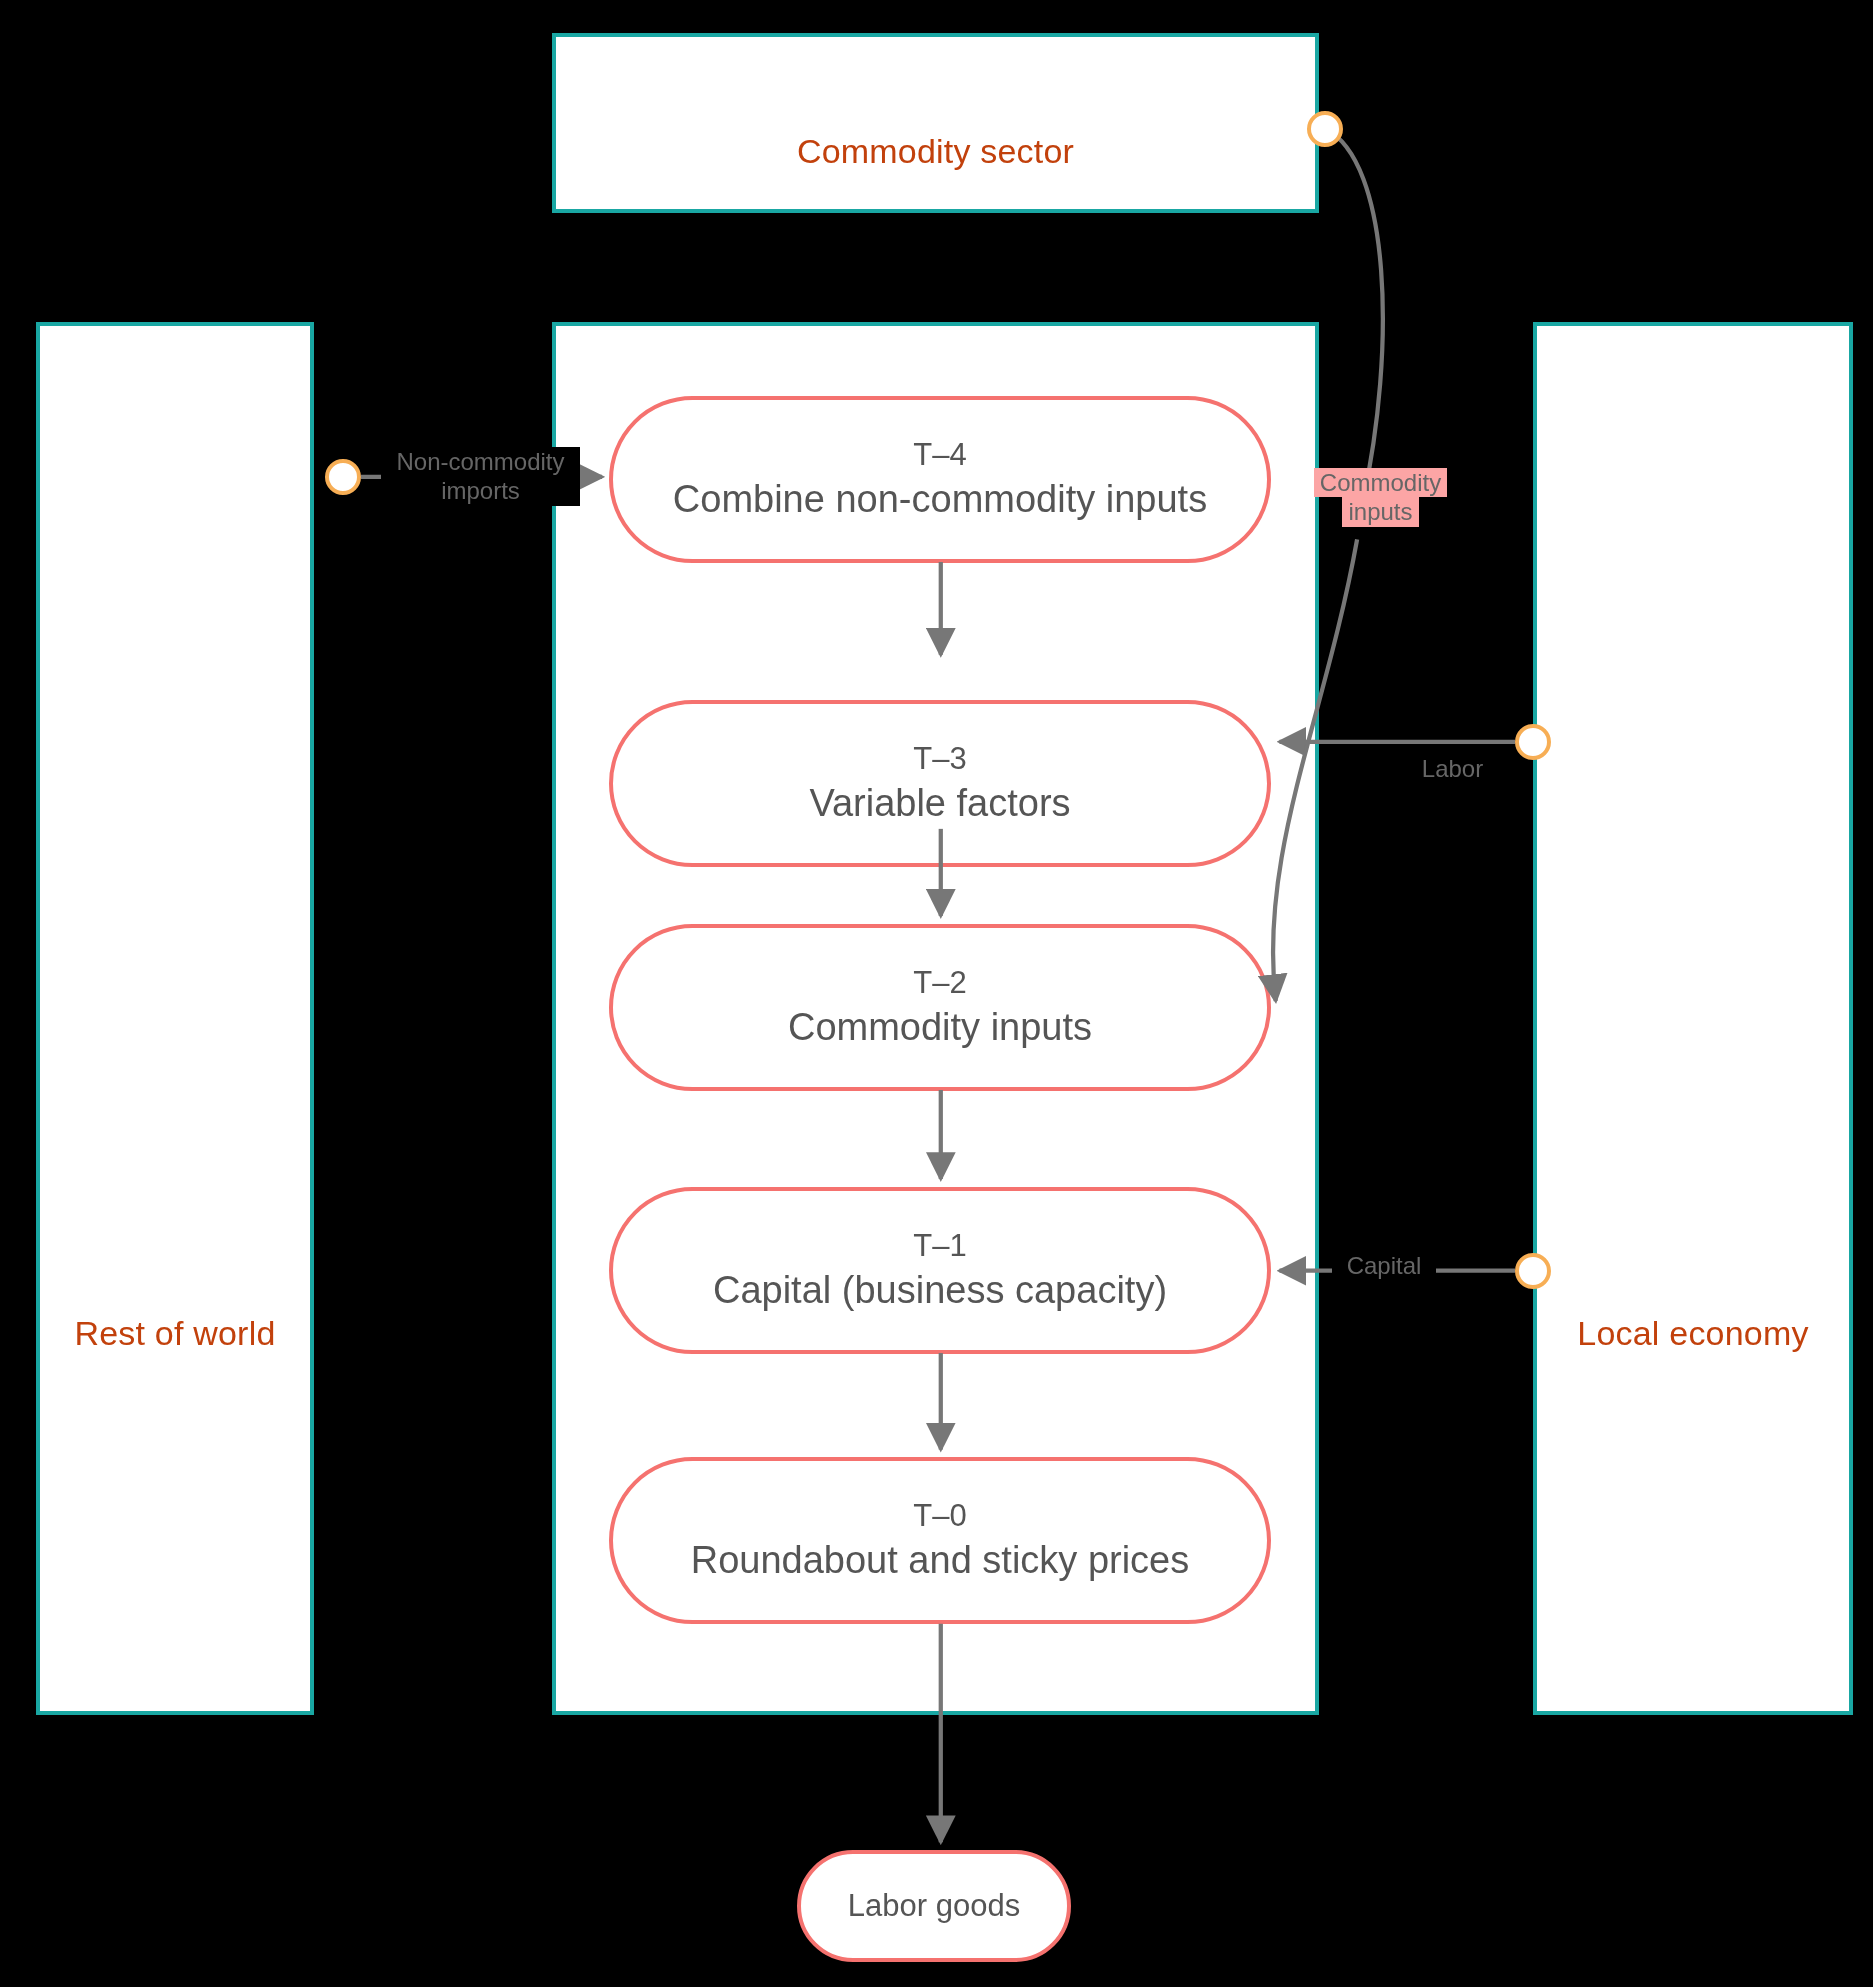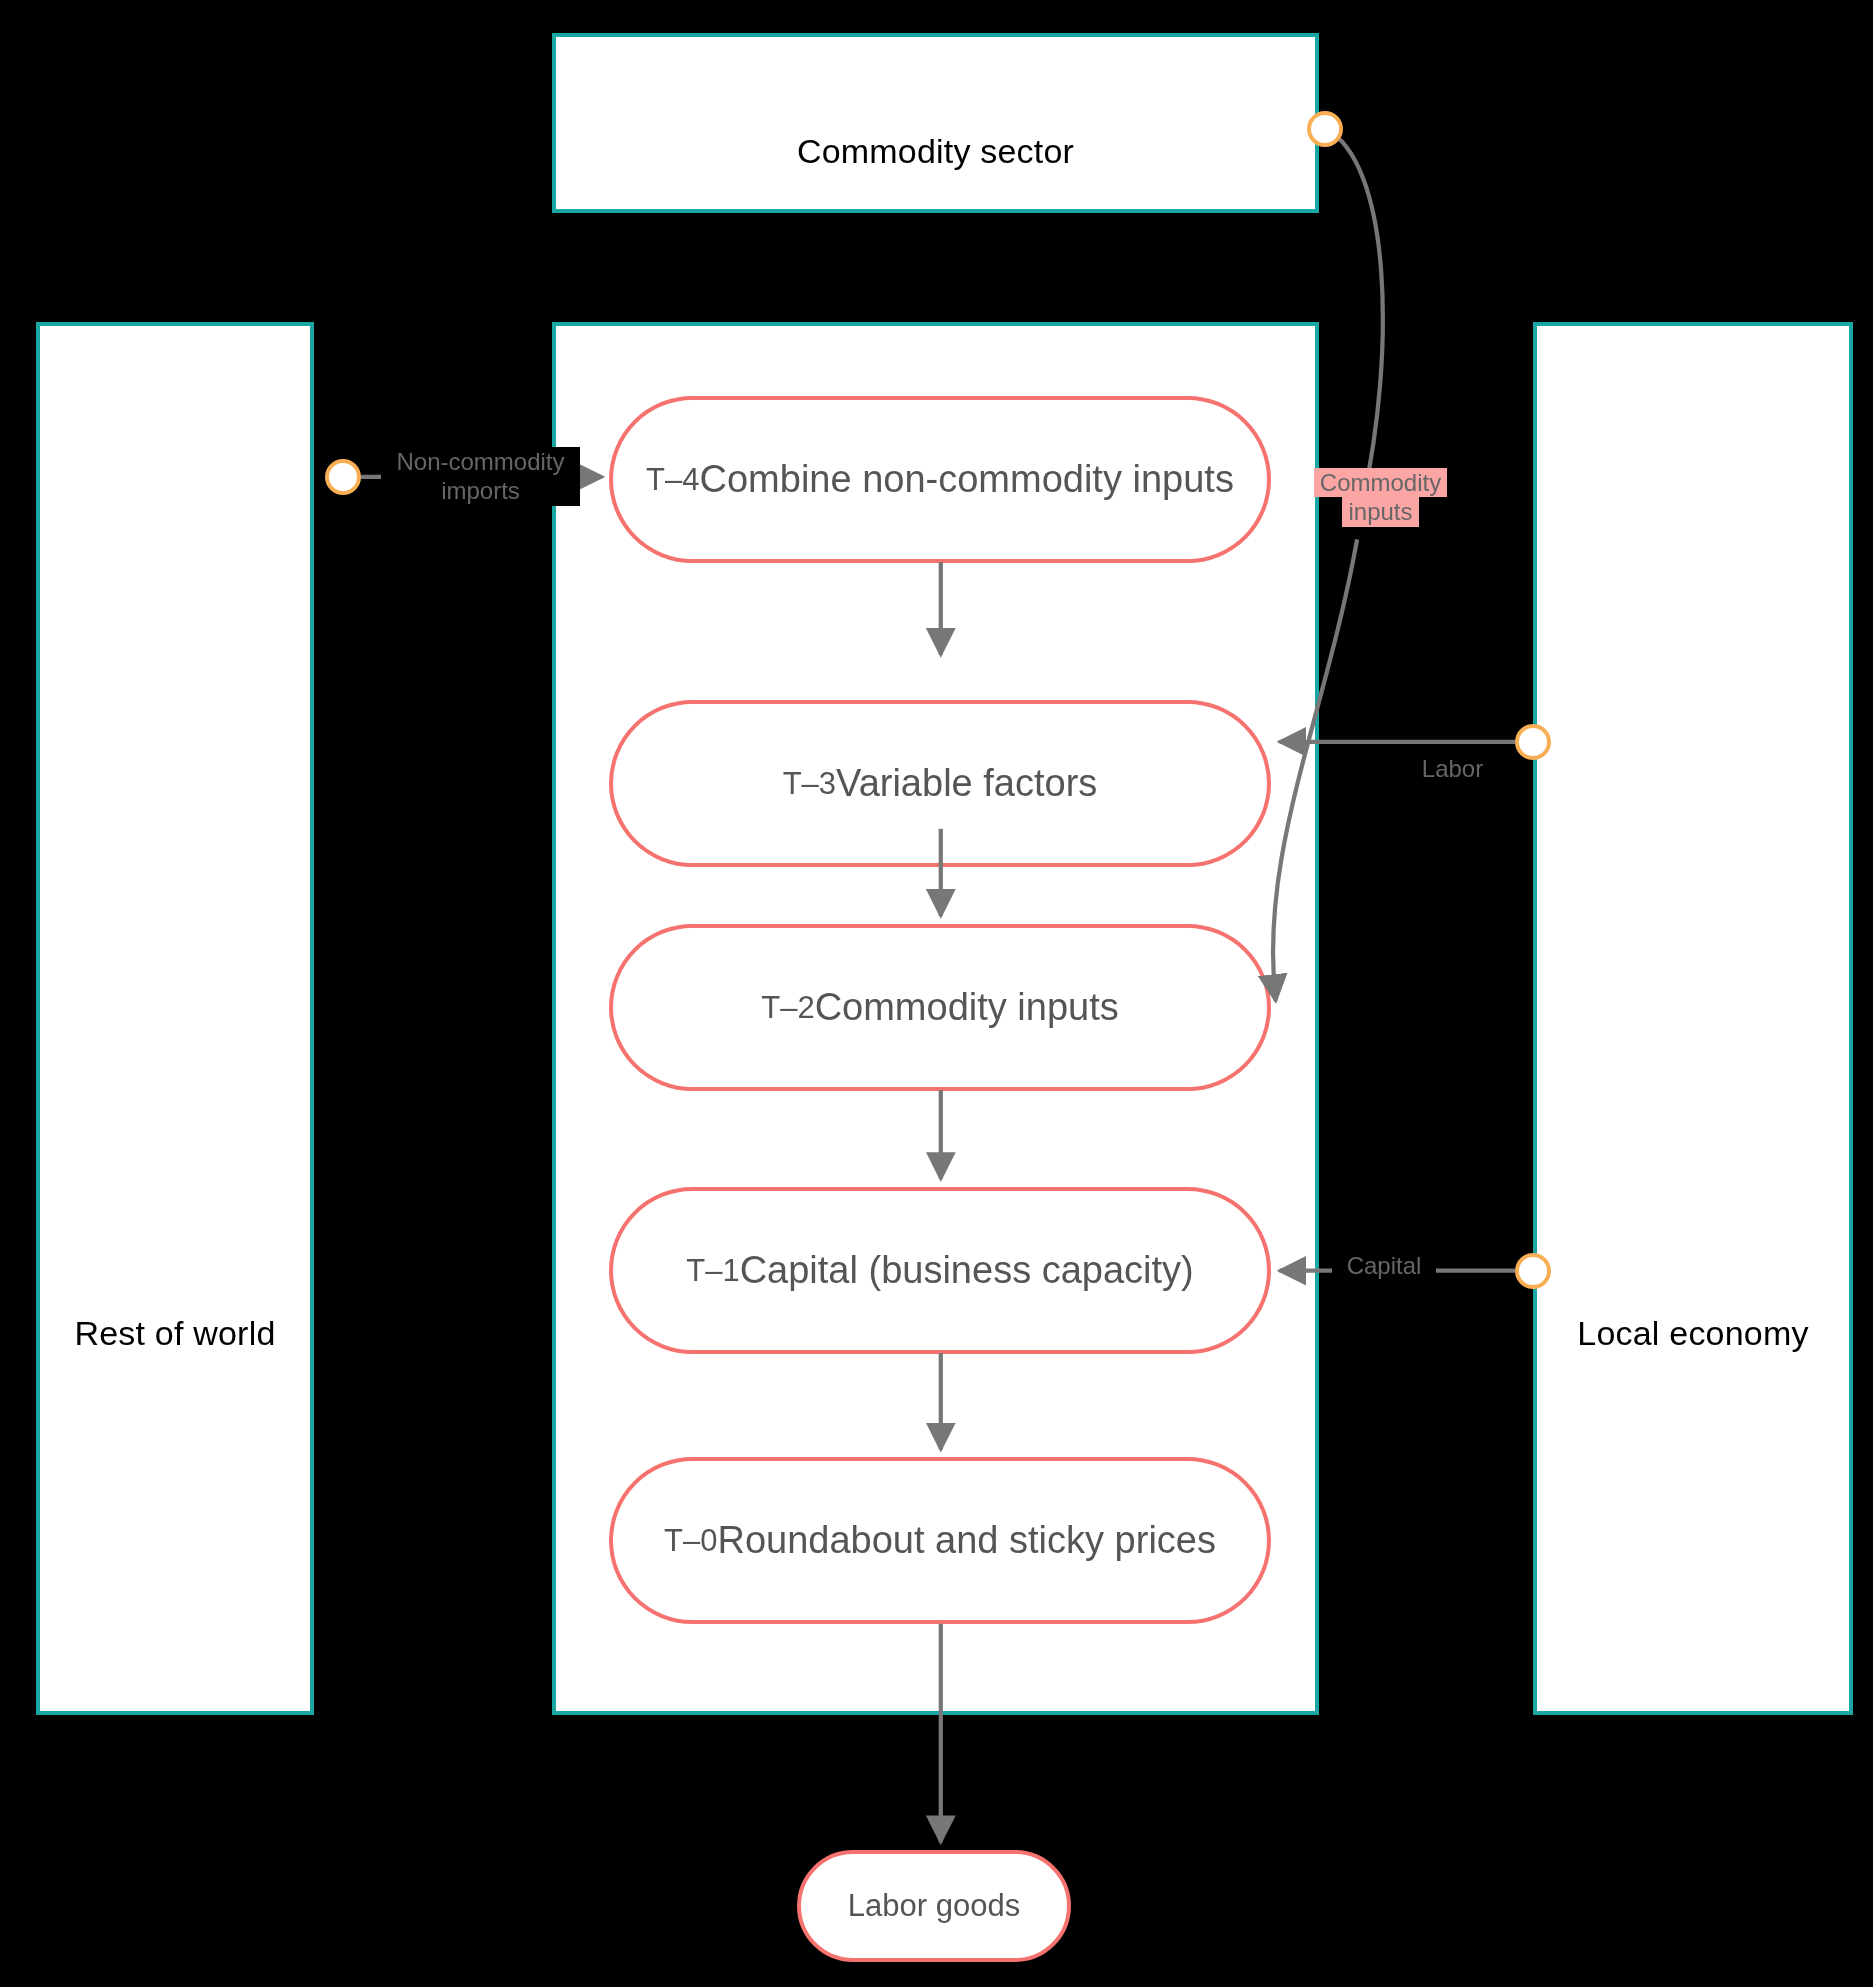--- a/index.html
+++ b/index.html
@@ -11,21 +11,21 @@
   .cluster{
     position:absolute;
     background:#ffffff;
     border:4.7px solid #19A7A3;
     box-sizing:border-box;
   }
   .cluster-label{
     position:absolute;
     width:100%;
     text-align:center;
-    color:#000000;
+    color:#c2410c;
     font-size:34px;
     letter-spacing:0.2px;
     white-space:nowrap;
   }
 
   #cluster-commodity{left:552px;top:33px;width:767px;height:180px;}
   #cluster-commodity .cluster-label{top:95px;}
 
   #cluster-rest{left:36px;top:322px;width:278px;height:1393px;}
   #cluster-rest .cluster-label{top:988px;}
@@ -36,21 +36,21 @@
   #cluster-local .cluster-label{top:988px;}
 
   
   .pill{
     position:absolute;
     background:#ffffff;
     border:4.7px solid #F5726F;
     border-radius:189px;
     box-sizing:border-box;
     display:flex;
-    flex-direction:row;
+    flex-direction:column;
     align-items:center;
     justify-content:center;
     color:#555555;
     text-align:center;
     line-height:1.28;
   }
   .pill .l1{font-size:31px;}
   .pill .l2{font-size:38px;}
 
   .step{left:609px;width:662px;height:167px;}

